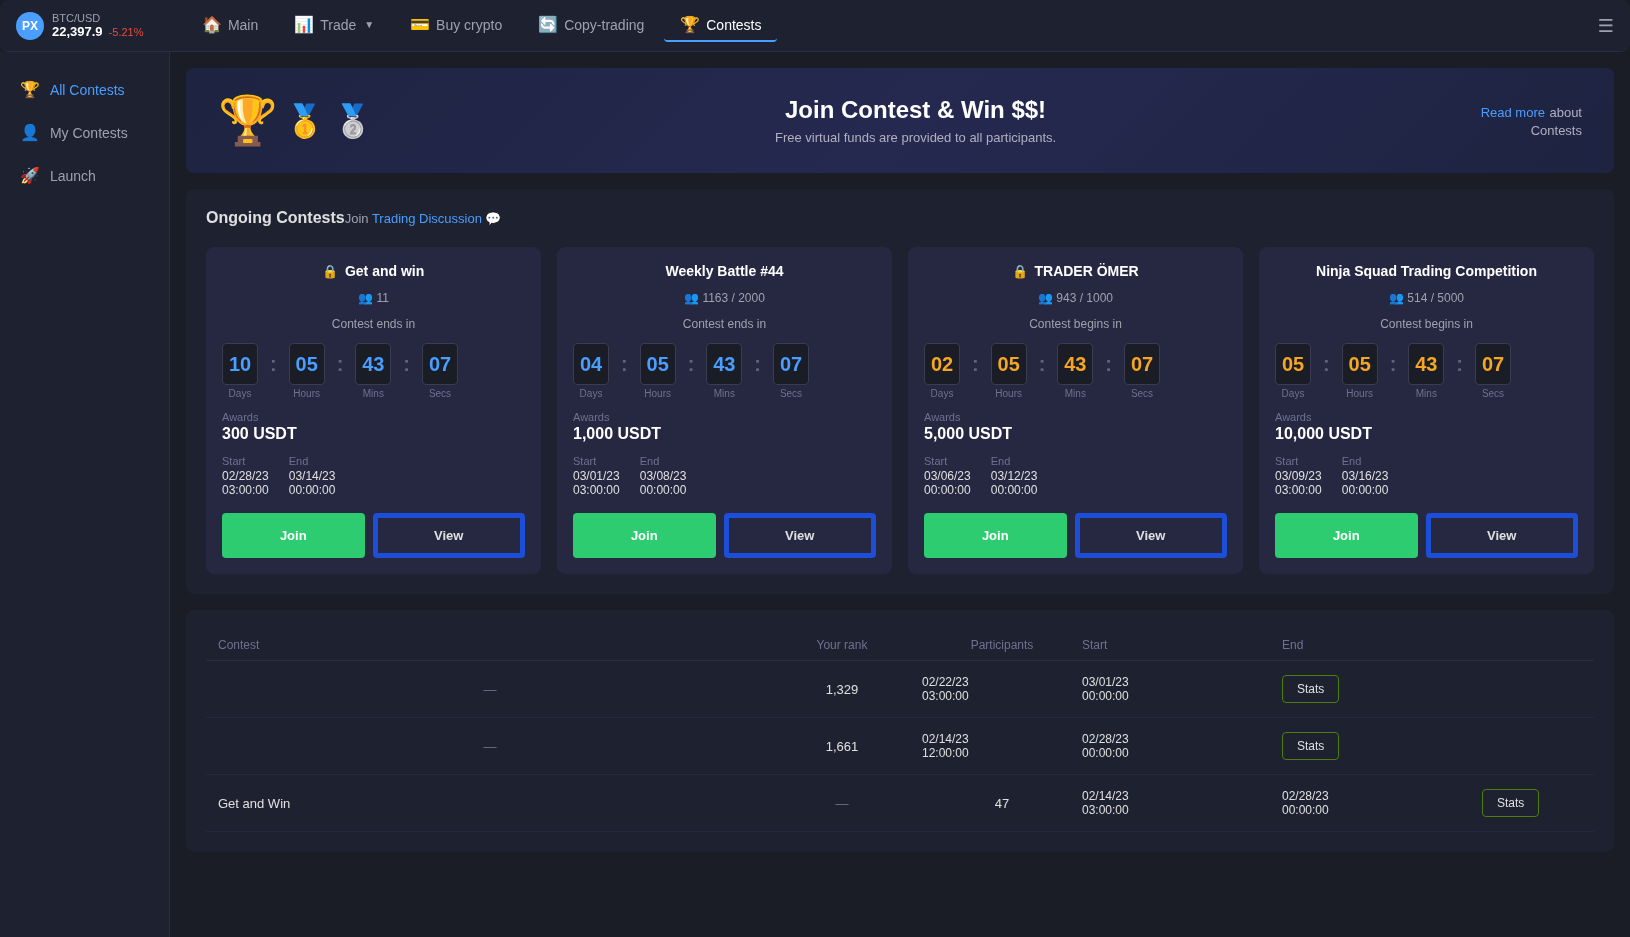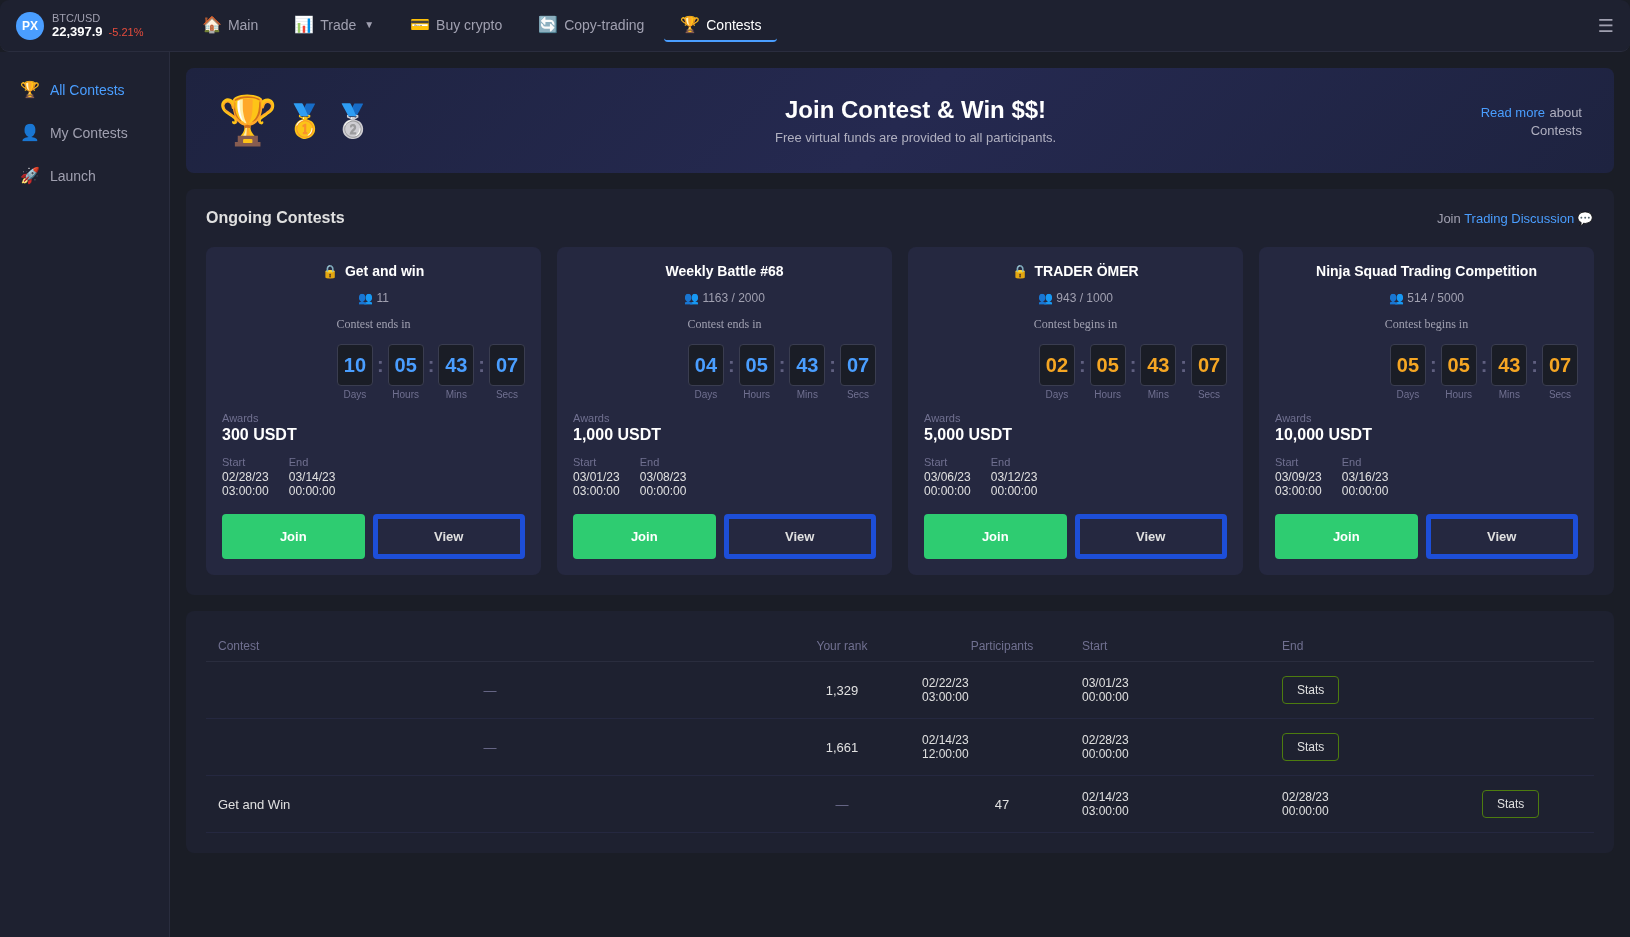--- a/index.html
+++ b/index.html
@@ -139,23 +139,21 @@
     
     .section {
       background: #1e2130;
       border-radius: 8px;
       padding: 20px;
       margin-bottom: 16px;
     }
     .section-header {
       display: flex;
       align-items: center;
-      justify-content: space-between;
       margin-bottom: 20px;
-      gap: 12px;
     }
     .section-title {
       font-size: 16px;
       font-weight: 600;
       color: #e0e0e0;
     }
     .join-discussion {
       font-size: 13px;
       color: #a0a0b0;
     }
@@ -188,29 +186,28 @@
     .lock-icon { font-size: 13px; }
     .card-participants {
       text-align: center;
       font-size: 12px;
       color: #a0a0b0;
     }
     .card-ends-label {
       text-align: center;
       font-size: 12px;
       color: #a0a0b0;
-      font-family: Liberation Serif, serif;
     }
 
     
     .countdown {
       display: flex;
       align-items: center;
-      justify-content: flex-end;
-      gap: 4px;
+      justify-content: flex-start;
+      gap: 12px;
     }
     .countdown-block {
       display: flex;
       flex-direction: column;
       align-items: center;
     }
     .countdown-num {
       background: #1a1d26;
       border: 1px solid #3a3d50;
       border-radius: 4px;
@@ -454,21 +451,21 @@
             </div>
           </div>
           <div class="card-actions">
             <button class="btn-join">Join</button>
             <button class="btn-view">View</button>
           </div>
         </div>
 
         <div class="contest-card">
           <div class="card-title">
-            <span>Weekly Battle #68</span>
+            <span>Weekly Battle #44</span>
           </div>
           <div class="card-participants">
             <span>👥 </span>
             <span>1163 / 2000</span>
           </div>
           <div class="card-ends-label">Contest ends in</div>
           <div class="countdown">
             <div class="countdown-block">
               <div class="countdown-num blue">04</div>
               <div class="countdown-label">Days</div>

